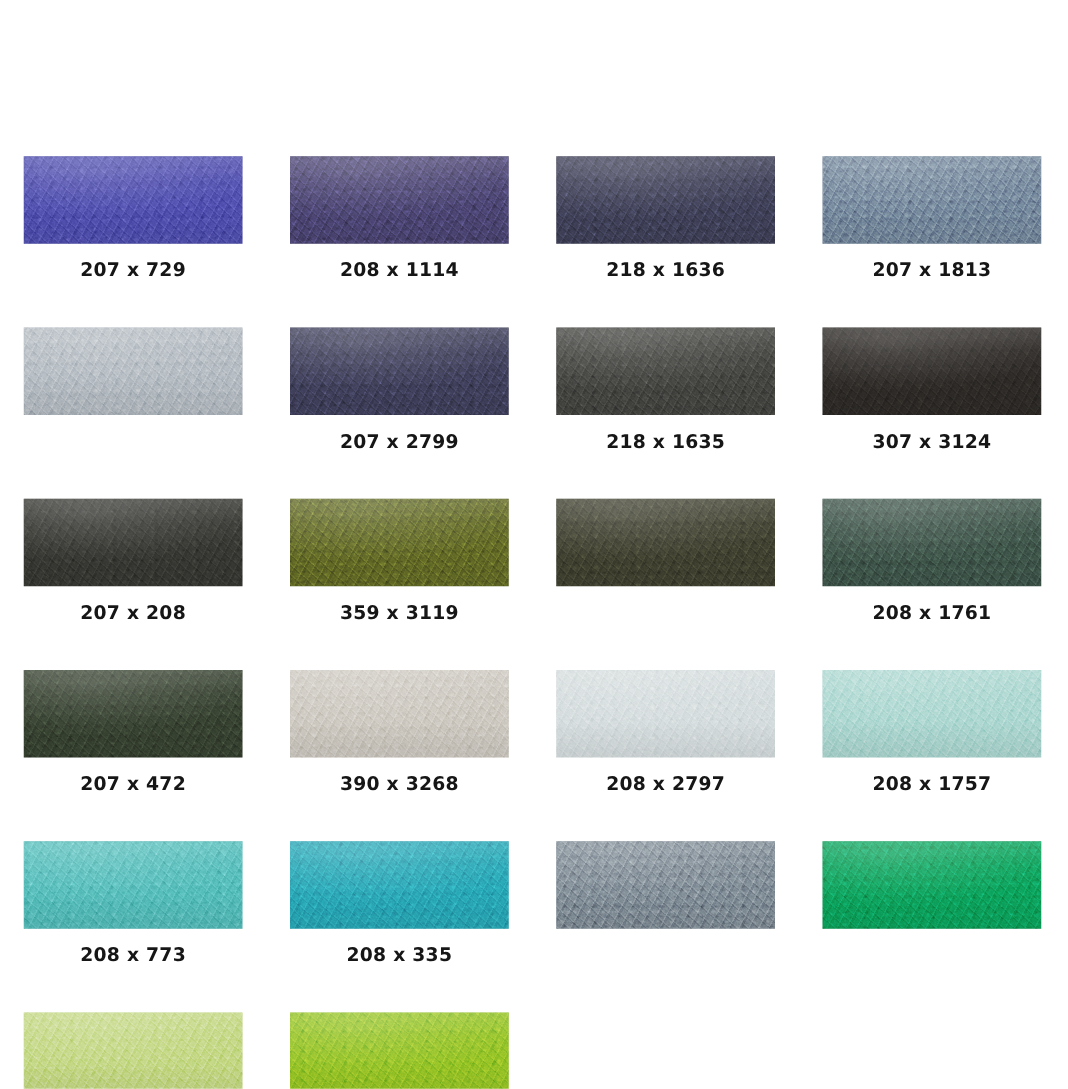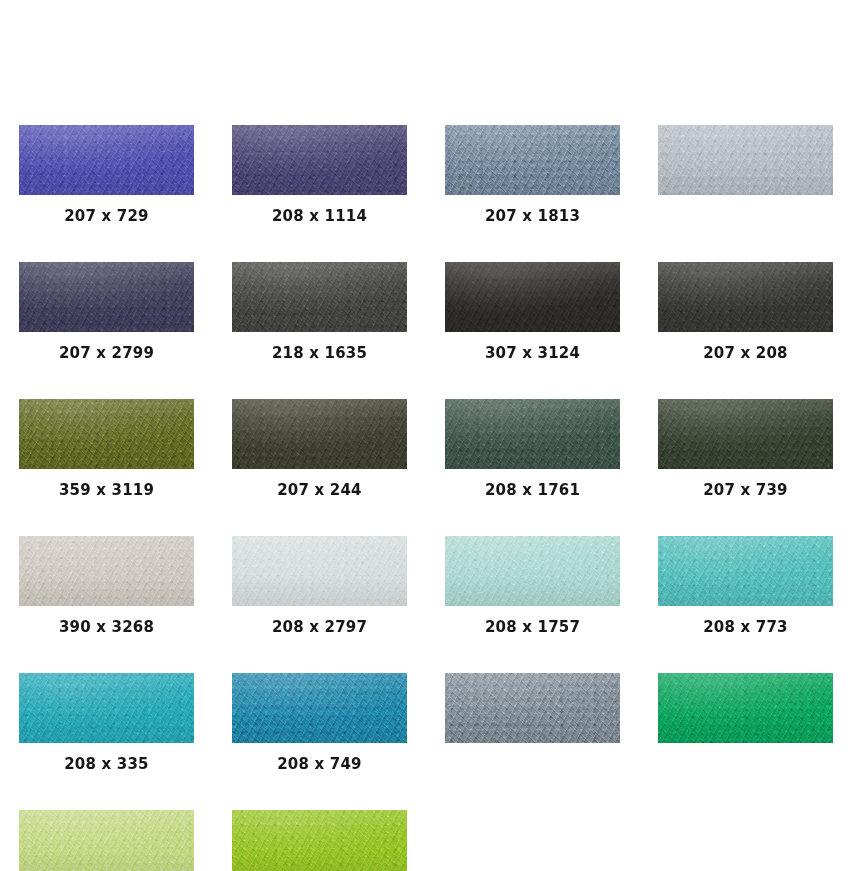--- a/index.html
+++ b/index.html
@@ -135,20 +135,37 @@
                 <feColorMatrix type="saturate" values="0"></feColorMatrix>
               </filter>
               <rect width="175" height="70" filter="url(#grainf1)"></rect>
             </svg>
           </div>
           <div class="sheen"></div>
         </div>
         <div class="swatch-label">208 x 1114</div>
       </div>
       <div class="swatch-cell">
+        <div class="swatch-chip" style="background-color: rgb(59, 60, 82);">
+          <div class="grain" style="background-position: 6px 4px, 13px 6px, 19px 8px, 17px 17px;"></div>
+          <div class="grain2"></div>
+          <div class="noise">
+            <svg viewBox="0 0 175 70" preserveAspectRatio="none">
+              <filter id="grainf2" x="0" y="0" width="100%" height="100%">
+                <feTurbulence type="fractalNoise" baseFrequency="0.62" numOctaves="3" seed="33" stitchTiles="stitch"></feTurbulence>
+                <feColorMatrix type="saturate" values="0"></feColorMatrix>
+              </filter>
+              <rect width="175" height="70" filter="url(#grainf2)"></rect>
+            </svg>
+          </div>
+          <div class="sheen"></div>
+        </div>
+        <div class="swatch-label">218 x 1636</div>
+      </div>
+      <div class="swatch-cell">
         <div class="swatch-chip" style="background-color: rgb(108, 127, 148);">
           <div class="grain" style="background-position: 9px 6px, 7px 7px, 9px 11px, 21px 9px;"></div>
           <div class="grain2"></div>
           <div class="noise">
             <svg viewBox="0 0 175 70" preserveAspectRatio="none">
               <filter id="grainf3" x="0" y="0" width="100%" height="100%">
                 <feTurbulence type="fractalNoise" baseFrequency="0.62" numOctaves="3" seed="46" stitchTiles="stitch"></feTurbulence>
                 <feColorMatrix type="saturate" values="0"></feColorMatrix>
               </filter>
               <rect width="175" height="70" filter="url(#grainf3)"></rect>
@@ -267,21 +284,20 @@
             <svg viewBox="0 0 175 70" preserveAspectRatio="none">
               <filter id="grainf10" x="0" y="0" width="100%" height="100%">
                 <feTurbulence type="fractalNoise" baseFrequency="0.62" numOctaves="3" seed="137" stitchTiles="stitch"></feTurbulence>
                 <feColorMatrix type="saturate" values="0"></feColorMatrix>
               </filter>
               <rect width="175" height="70" filter="url(#grainf10)"></rect>
             </svg>
           </div>
           <div class="sheen"></div>
         </div>
-        <div class="swatch-label">207 x 244</div>
       </div>
       <div class="swatch-cell">
         <div class="swatch-chip" style="background-color: rgb(58, 79, 69);">
           <div class="grain" style="background-position: 0px 6px, 3px 7px, 14px 9px, 19px 10px;"></div>
           <div class="grain2"></div>
           <div class="noise">
             <svg viewBox="0 0 175 70" preserveAspectRatio="none">
               <filter id="grainf11" x="0" y="0" width="100%" height="100%">
                 <feTurbulence type="fractalNoise" baseFrequency="0.62" numOctaves="3" seed="150" stitchTiles="stitch"></feTurbulence>
                 <feColorMatrix type="saturate" values="0"></feColorMatrix>
@@ -301,21 +317,21 @@
             <svg viewBox="0 0 175 70" preserveAspectRatio="none">
               <filter id="grainf12" x="0" y="0" width="100%" height="100%">
                 <feTurbulence type="fractalNoise" baseFrequency="0.62" numOctaves="3" seed="163" stitchTiles="stitch"></feTurbulence>
                 <feColorMatrix type="saturate" values="0"></feColorMatrix>
               </filter>
               <rect width="175" height="70" filter="url(#grainf12)"></rect>
             </svg>
           </div>
           <div class="sheen"></div>
         </div>
-        <div class="swatch-label">207 x 739</div>
+        <div class="swatch-label">207 x 472</div>
       </div>
       <div class="swatch-cell">
         <div class="swatch-chip" style="background-color: rgb(201, 196, 187);">
           <div class="grain" style="background-position: 6px 2px, 13px 9px, 11px 2px, 10px 7px;"></div>
           <div class="grain2"></div>
           <div class="noise">
             <svg viewBox="0 0 175 70" preserveAspectRatio="none">
               <filter id="grainf13" x="0" y="0" width="100%" height="100%">
                 <feTurbulence type="fractalNoise" baseFrequency="0.62" numOctaves="3" seed="176" stitchTiles="stitch"></feTurbulence>
                 <feColorMatrix type="saturate" values="0"></feColorMatrix>
@@ -389,37 +405,20 @@
                 <feColorMatrix type="saturate" values="0"></feColorMatrix>
               </filter>
               <rect width="175" height="70" filter="url(#grainf17)"></rect>
             </svg>
           </div>
           <div class="sheen"></div>
         </div>
         <div class="swatch-label">208 x 335</div>
       </div>
       <div class="swatch-cell">
-        <div class="swatch-chip" style="background-color: rgb(31, 125, 162);">
-          <div class="grain" style="background-position: 10px 4px, 5px 6px, 12px 4px, 13px 19px;"></div>
-          <div class="grain2"></div>
-          <div class="noise">
-            <svg viewBox="0 0 175 70" preserveAspectRatio="none">
-              <filter id="grainf18" x="0" y="0" width="100%" height="100%">
-                <feTurbulence type="fractalNoise" baseFrequency="0.62" numOctaves="3" seed="241" stitchTiles="stitch"></feTurbulence>
-                <feColorMatrix type="saturate" values="0"></feColorMatrix>
-              </filter>
-              <rect width="175" height="70" filter="url(#grainf18)"></rect>
-            </svg>
-          </div>
-          <div class="sheen"></div>
-        </div>
-        <div class="swatch-label">208 x 749</div>
-      </div>
-      <div class="swatch-cell">
         <div class="swatch-chip" style="background-color: rgb(119, 131, 141);">
           <div class="grain" style="background-position: 2px 6px, 10px 7px, 19px 7px, 17px 11px;"></div>
           <div class="grain2"></div>
           <div class="noise">
             <svg viewBox="0 0 175 70" preserveAspectRatio="none">
               <filter id="grainf19" x="0" y="0" width="100%" height="100%">
                 <feTurbulence type="fractalNoise" baseFrequency="0.62" numOctaves="3" seed="254" stitchTiles="stitch"></feTurbulence>
                 <feColorMatrix type="saturate" values="0"></feColorMatrix>
               </filter>
               <rect width="175" height="70" filter="url(#grainf19)"></rect>

